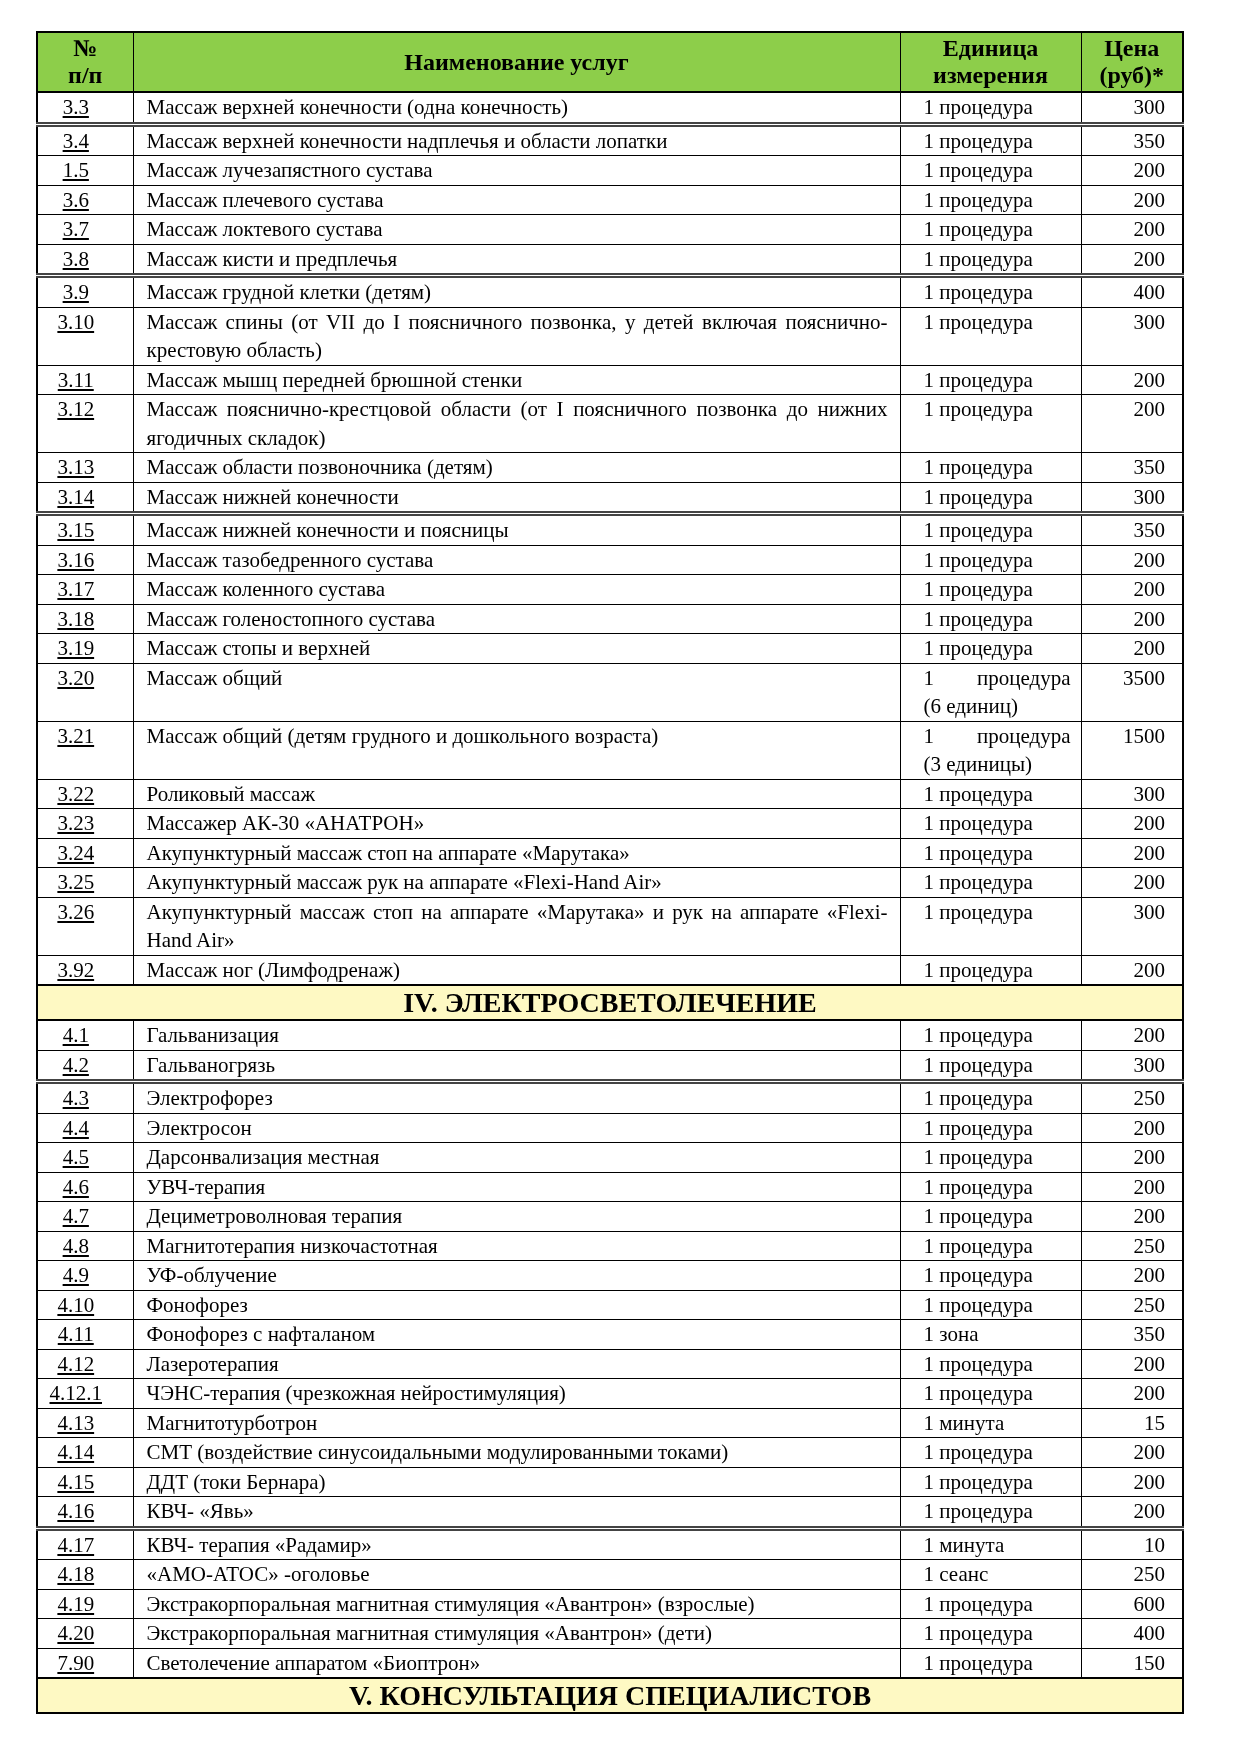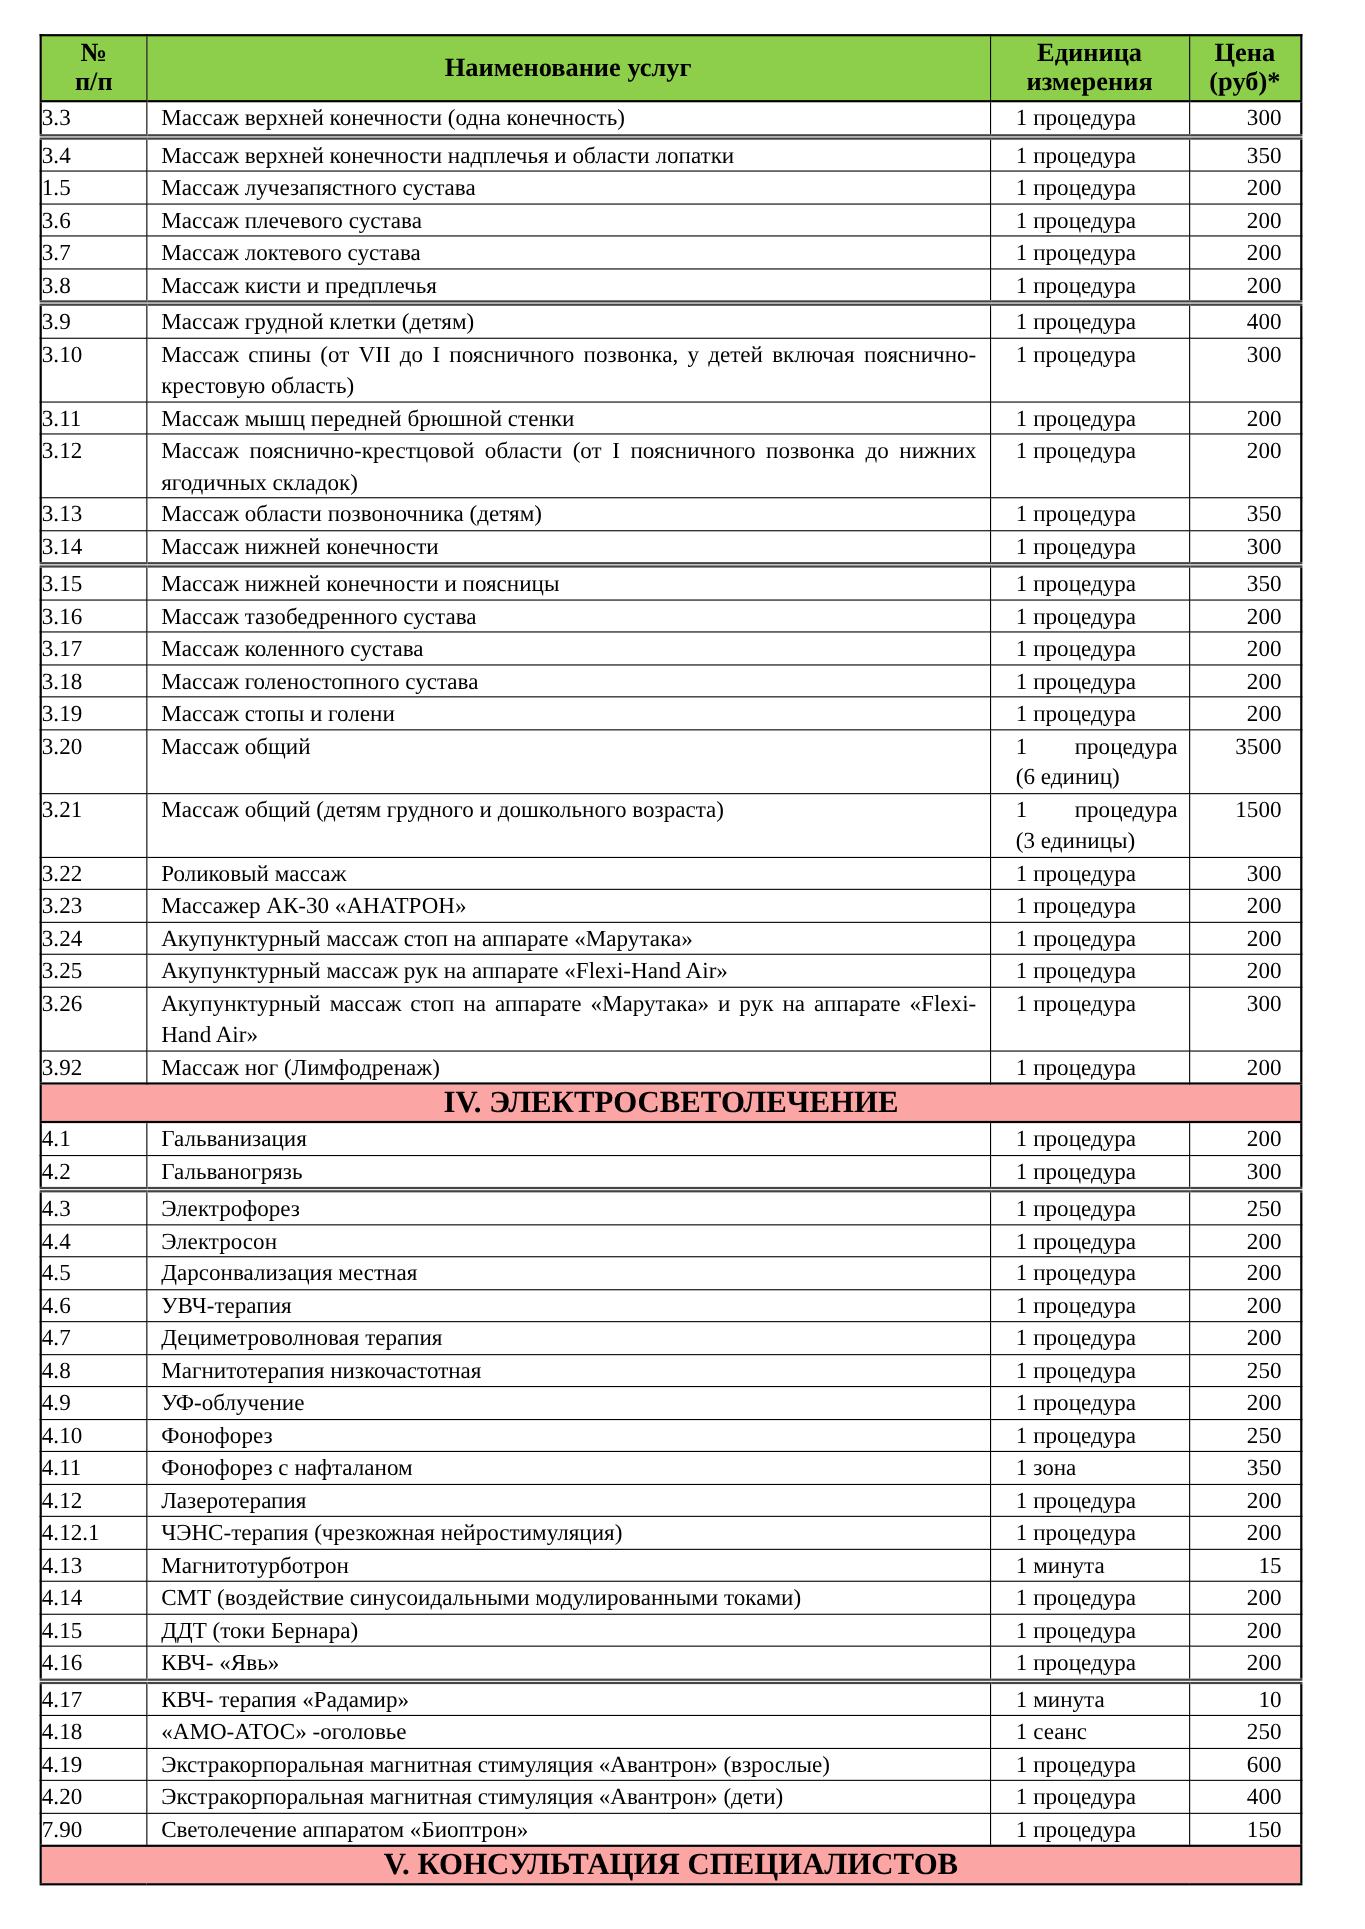--- a/index.html
+++ b/index.html
@@ -33,31 +33,31 @@
     padding: 2px 4px;
     border-bottom: 2px solid #000;
   }
 
   tbody td {
     font-size: 21px;
     line-height: 28.5px;
     vertical-align: top;
     padding: 0;
   }
-  td.c-num   { text-align: left;  padding-right: 19px; }
+  td.c-num   { text-align: center;  padding-right: 19px; text-decoration: underline; }
   td.c-name  { text-align: justify; padding: 0 12px 0 13px; }
   td.c-unit  { padding-left: 23px; padding-right: 10px; }
   td.c-price { text-align: right;  padding-right: 17px; padding-left: 12px; }
 
   .u-spread { display: flex; justify-content: space-between; }
 
   tr.thick-sep td { border-bottom: 5px double #444; }
 
   tr.section-row td {
-    background: #fca5a5;
+    background: #fef9c3;
     text-align: center;
     font-weight: 700;
     font-size: 28px;
     line-height: 33px;
     height: 34px;
     padding: 0;
     border-top: 2px solid #000;
     border-bottom: 2px solid #000;
   }
 </style>
@@ -175,21 +175,21 @@
           <td class="c-price">200</td>
         </tr>
         <tr class="row">
           <td class="c-num">3.18</td>
           <td class="c-name">Массаж голеностопного сустава</td>
           <td class="c-unit">1 процедура</td>
           <td class="c-price">200</td>
         </tr>
         <tr class="row">
           <td class="c-num">3.19</td>
-          <td class="c-name">Массаж стопы и голени</td>
+          <td class="c-name">Массаж стопы и верхней</td>
           <td class="c-unit">1 процедура</td>
           <td class="c-price">200</td>
         </tr>
         <tr class="row">
           <td class="c-num">3.20</td>
           <td class="c-name">Массаж общий</td>
           <td class="c-unit">
             <div class="u-spread">
               <span>1</span>
               <span>процедура</span>

